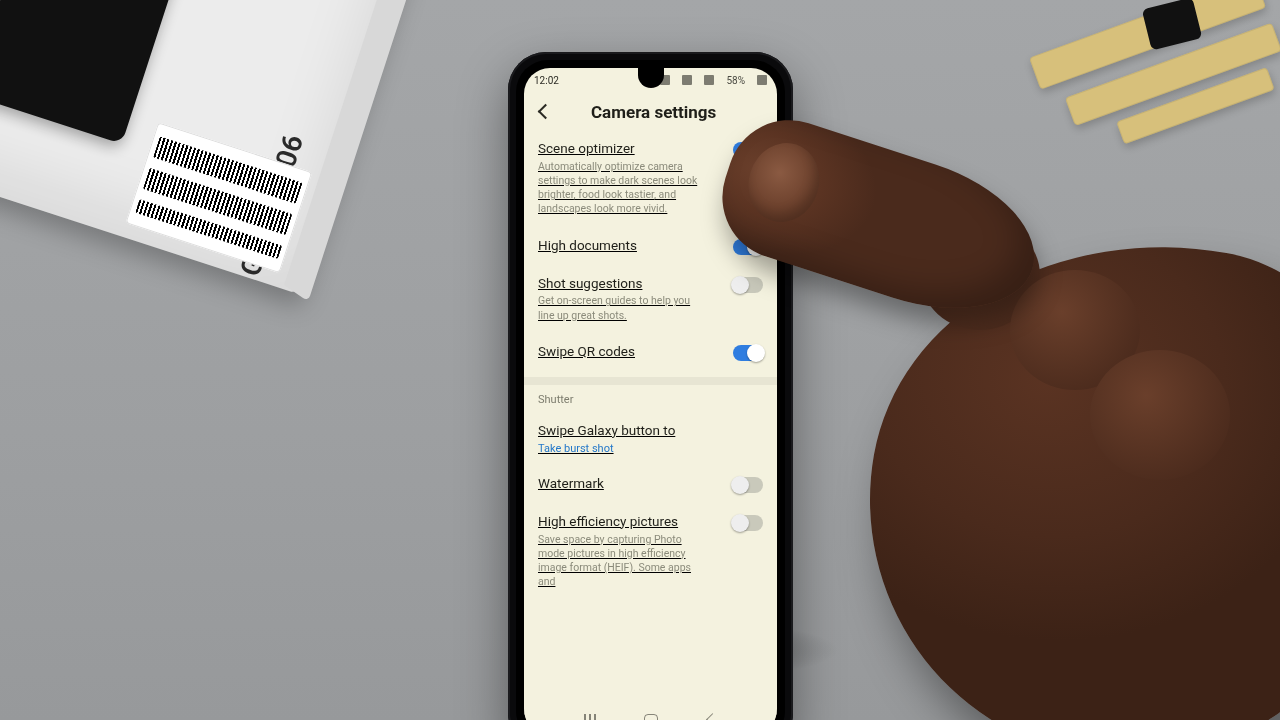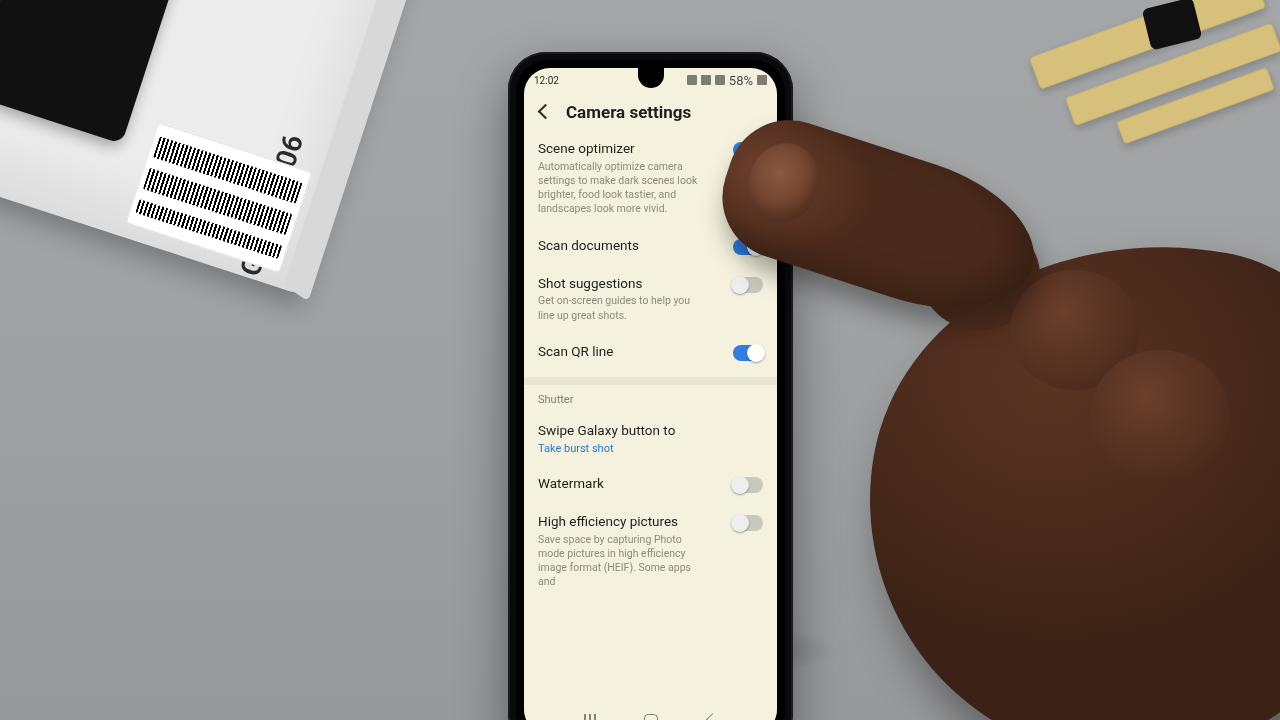--- a/index.html
+++ b/index.html
@@ -20,29 +20,29 @@
   .stick.a{left:0;top:30px;width:240px;height:34px;}
   .stick.b{left:20px;top:80px;width:220px;height:30px;}
   .stick.c{left:60px;top:120px;width:160px;height:24px;}
   .clip{position:absolute;left:120px;top:26px;width:52px;height:42px;background:#111;border-radius:6px;transform:rotate(6deg);}
   
   .phone{position:absolute;left:508px;top:52px;width:285px;height:699px;background:#0a0a0c;border-radius:38px;box-shadow:0 20px 50px rgba(0,0,0,.4),inset 0 0 0 2px #1a1a1d;}
   .bezel{position:absolute;inset:8px;border-radius:32px;background:#000;}
   .screen{position:absolute;inset:16px;border-radius:26px;background:#f4f2df;overflow:hidden;}
   .notch{position:absolute;left:50%;top:0;transform:translateX(-50%);width:26px;height:20px;background:#000;border-radius:0 0 18px 18px;z-index:5;}
   .statusbar{position:relative;height:24px;font-size:10px;color:#2b2b24;display:flex;align-items:center;justify-content:space-between;padding:0 10px;}
-  .status-right{display:flex;gap:4px;align-items:center;font-size:13px;color:#4a4a42;}
+  .status-right{display:flex;gap:12px;align-items:center;font-size:10px;color:#4a4a42;}
   .sicon{width:10px;height:10px;background:currentColor;opacity:.7;border-radius:1px;}
   .header{display:flex;align-items:center;gap:14px;padding:10px 12px 8px;}
   .back{width:16px;height:16px;position:relative;}
   .back::before{content:"";position:absolute;left:4px;top:2px;width:9px;height:9px;border-left:2px solid #2b2b24;border-bottom:2px solid #2b2b24;transform:rotate(45deg);}
-  .title{font-size:17px;font-weight:700;color:#1f1f19;}
+  .title{font-size:17px;font-weight:700;color:#1f1f19;margin-left:25px;}
   .content{padding:0 12px 0;}
   .section-label{font-size:11px;color:#7d7d6e;padding:10px 2px 6px;}
-  .row{display:flex;align-items:flex-start;justify-content:flex-start;padding:10px 2px;gap:24px;}
+  .row{display:flex;align-items:flex-start;justify-content:flex-start;padding:10px 2px;gap:24px;text-decoration:underline;}
   .row + .row{border-top:0;}
   .row .txt{flex:1;min-width:0;}
   .row .name{font-size:13.5px;color:#1f1f19;line-height:1.25;}
   .row .desc{font-size:10.5px;color:#8b8b7b;line-height:1.35;margin-top:3px;}
   .row .value{font-size:11px;color:#2478c9;margin-top:3px;}
   .toggle{position:relative;width:30px;height:16px;border-radius:10px;flex:0 0 auto;margin-top:2px;}
   .toggle .knob{position:absolute;top:-1px;width:18px;height:18px;border-radius:50%;background:#fff;box-shadow:0 1px 2px rgba(0,0,0,.35);transition:.15s;}
   .toggle.on{background:#2f7de0;}
   .toggle.on .knob{right:-2px;background:#fff;}
   .toggle.off{background:#c9c9bb;}
@@ -121,40 +121,40 @@
             <div class="name">Scene optimizer</div>
             <div class="desc">Automatically optimize camera settings to make dark scenes look brighter, food look tastier, and landscapes look more vivid.</div>
           </div>
           <div class="toggle on">
               <div class="knob"></div>
             </div>
         </div>
 
         <div class="row">
           <div class="txt">
-            <div class="name">Scan documents</div>
+            <div class="name">High documents</div>
           </div>
           <div class="toggle on">
               <div class="knob"></div>
             </div>
         </div>
 
         <div class="row">
           <div class="txt">
             <div class="name">Shot suggestions</div>
             <div class="desc">Get on-screen guides to help you line up great shots.</div>
           </div>
           <div class="toggle off">
               <div class="knob"></div>
             </div>
         </div>
 
         <div class="row">
           <div class="txt">
-            <div class="name">Scan QR line</div>
+            <div class="name">Swipe QR codes</div>
           </div>
           <div class="toggle on">
               <div class="knob"></div>
             </div>
         </div>
 
         <div class="section-divider"></div>
         <div class="section-label" style="padding-top:2px">Shutter</div>
 
         <div class="row">

